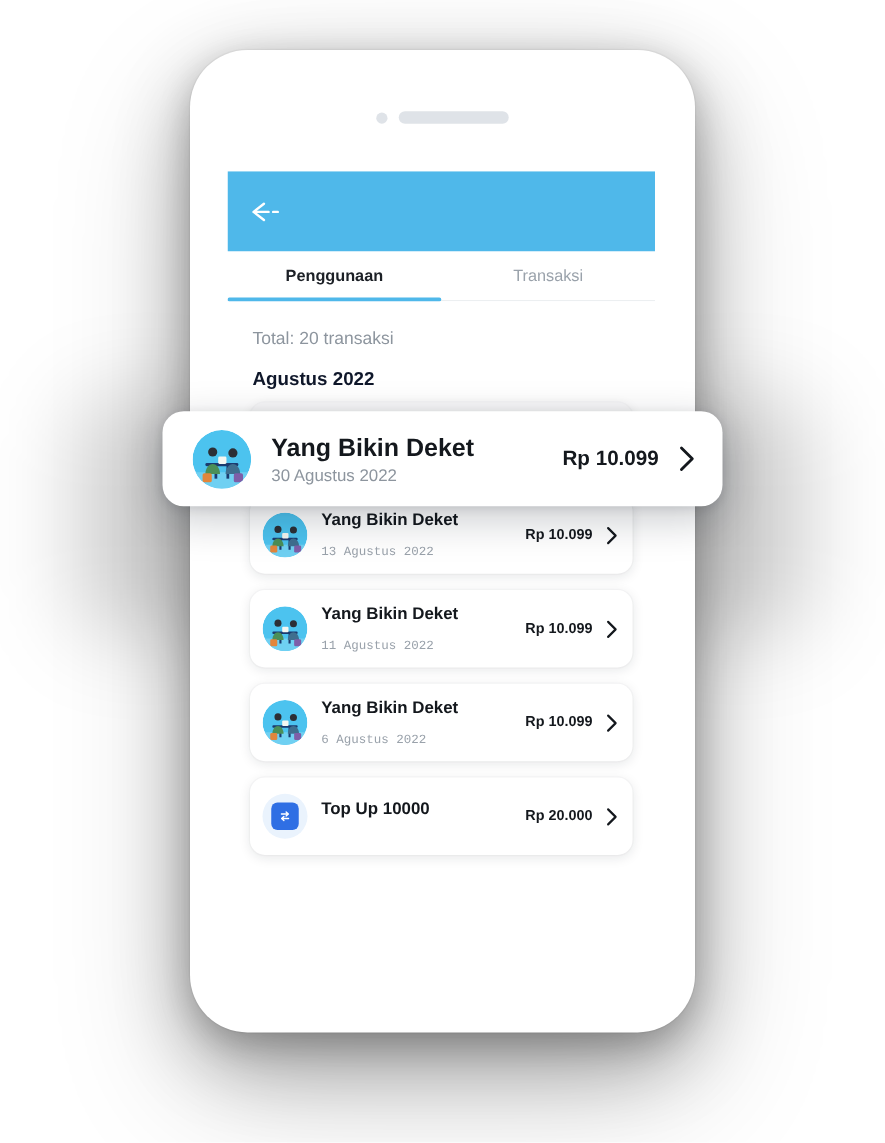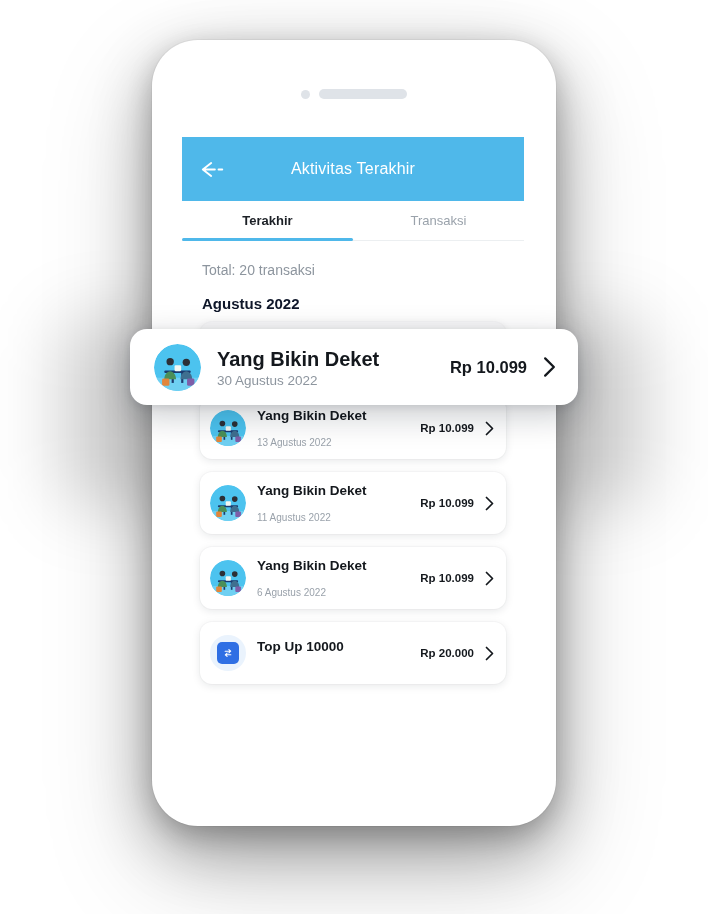--- a/index.html
+++ b/index.html
@@ -170,20 +170,21 @@
     font-weight: 700;
     color: #14181d;
     line-height: 1.25;
     white-space: nowrap;
   }
   .txn-date {
     font-size: 10px;
     color: #9aa2ab;
     margin-top: 12px;
     white-space: nowrap;
+    font-family: Liberation Mono, monospace;
   }
   .txn-amount {
     font-size: 11.5px;
     font-weight: 700;
     color: #14181d;
     margin-right: 11px;
     white-space: nowrap;
   }
   .chev { flex: none; display: flex; align-items: center; }
 
@@ -244,26 +245,25 @@
 
     <div id="screen">
 
       <div id="appbar">
         <div id="back-button">
           <svg viewBox="0 0 26 18" width="24" height="17">
             <path d="M2 9 L11 2 M2 9 L11 16 M2 9 L15 9" fill="none" stroke="#ffffff" stroke-width="2.1" stroke-linecap="round" stroke-linejoin="round"></path>
             <path d="M19 9 L23 9" fill="none" stroke="#ffffff" stroke-width="2.1" stroke-linecap="round"></path>
           </svg>
         </div>
-        <div id="appbar-title">Aktivitas Terakhir</div>
       </div>
 
       <div id="tabs">
         <div class="tab active">
-          <span>Terakhir</span>
+          <span>Penggunaan</span>
         </div>
         <div class="tab">
           <span>Transaksi</span>
         </div>
       </div>
 
       <div id="screen-body">
 
         <div id="total-line">Total: 20 transaksi</div>
 

